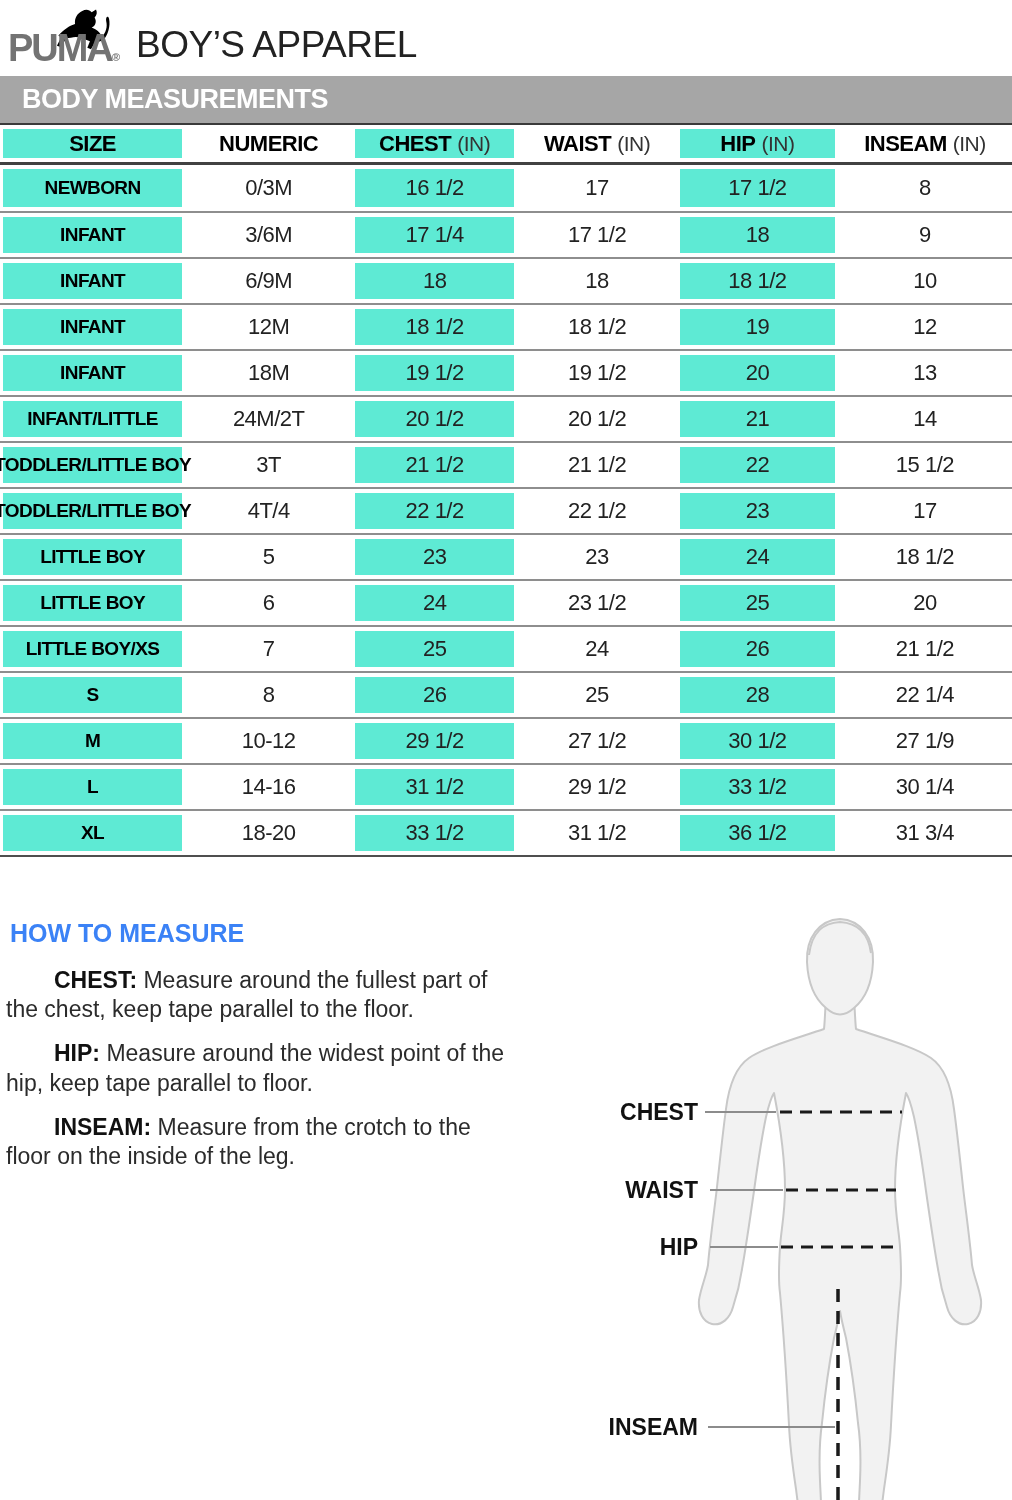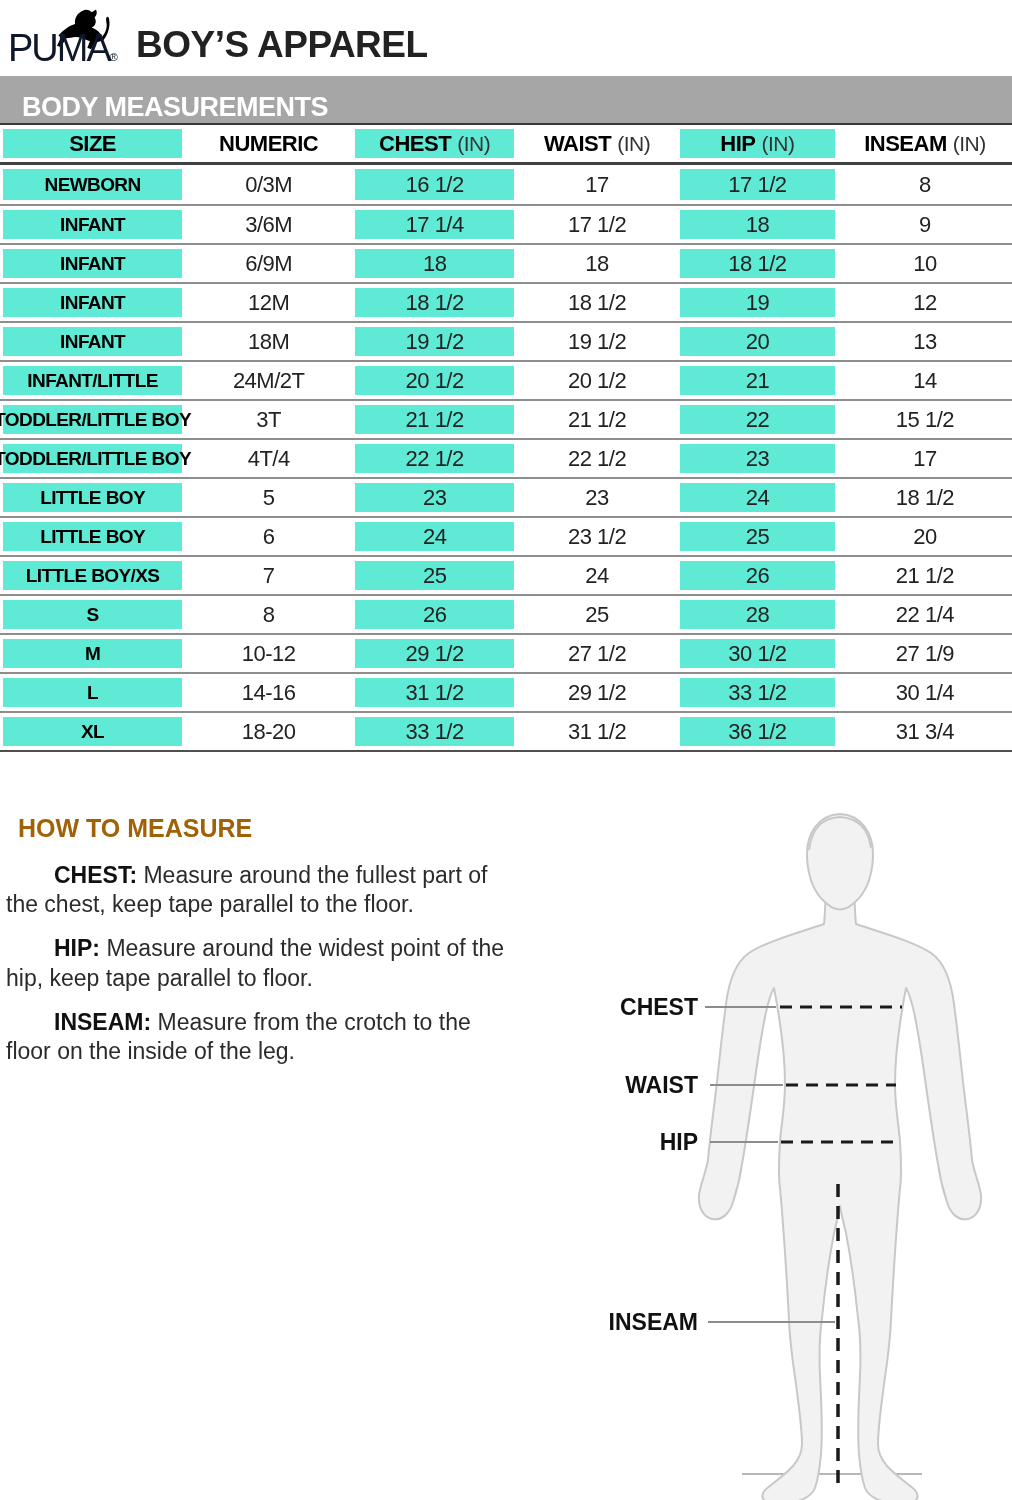--- a/index.html
+++ b/index.html
@@ -2,44 +2,44 @@
 <html><head>
 <meta charset="utf-8">
 <style>
   html,body{margin:0;padding:0;background:#fff;}
   .page{position:relative;width:1012px;height:1500px;background:#fff;overflow:hidden;
         font-family:"Liberation Sans","DejaVu Sans",sans-serif;color:#111;}
   
   .brand-row{display:flex;align-items:flex-end;padding:6px 0 0 8px;height:64px;}
   .logo{position:relative;width:108px;height:62px;flex:none;}
   .logo .cat{position:absolute;right:2px;top:0;}
-  .wordmark{position:absolute;left:0;bottom:0;font-weight:normal;font-size:38px;letter-spacing:-2px;
-            transform:scaleY(1.02);color:#0f172a;white-space:nowrap;}
+  .wordmark{position:absolute;left:0;bottom:0;font-weight:bold;font-size:38px;letter-spacing:-2px;
+            transform:scaleY(1.02);color:#737373;white-space:nowrap;}
   .wordmark .reg{font-size:11px;letter-spacing:0;vertical-align:baseline;}
-  .page-title{margin:0 0 4px 20px;font-size:37px;font-weight:bold;color:#222;letter-spacing:-0.5px;}
+  .page-title{margin:0 0 4px 20px;font-size:37px;font-weight:normal;color:#222;letter-spacing:-0.5px;}
   
   .section-bar{margin-top:6px;height:47px;background:#a6a6a6;border-bottom:2px solid #3a3a3a;
-               display:flex;align-items:flex-end;padding-left:22px;}
+               display:flex;align-items:center;padding-left:22px;}
   .section-bar span{color:#fff;font-size:27px;font-weight:bold;letter-spacing:-0.5px;}
   
   .table{border-bottom:2px solid #4f4f4f;}
   .trow{display:grid;grid-template-columns:18.3% 16.5% 16.3% 15.8% 15.9% auto;
-        height:39px;box-sizing:border-box;}
+        height:46px;box-sizing:border-box;}
   .thead{height:40px;border-bottom:3px solid #414141;}
   .tbody .trow + .trow{border-top:2px solid #8e8e8e;}
   .cell{display:flex;align-items:center;justify-content:center;margin:4px 3px;
         font-size:22px;color:#222;letter-spacing:-0.5px;white-space:nowrap;}
   .cell.shade{background:#5eead4;}
   .cell.c0{font-weight:bold;color:#000;font-size:19px;letter-spacing:-0.6px;}
   .hcell{font-weight:bold;color:#000;font-size:22px;}
   .hcell .unit{font-weight:normal;color:#333;margin-left:6px;font-size:21px;text-align:right;}
   
   .bottom{display:flex;margin-top:40px;}
   .howto{flex:1;padding:22px 0 0 6px;}
-  .howto h2{margin:0 0 18px 12px;font-size:25px;font-weight:bold;color:#a16207;letter-spacing:0;}
+  .howto h2{margin:0 0 18px 4px;font-size:25px;font-weight:bold;color:#3b82f6;letter-spacing:0;}
   .howto p{width:500px;margin:0 0 15px 0;font-size:23px;line-height:1.27;color:#2b2b2b;}
   .howto p b{color:#111;margin-left:48px;}
   .figwrap{width:452px;flex:none;}
 </style>
 </head>
 <body>
 
 <div class="page">
 
   <div class="brand-row">

